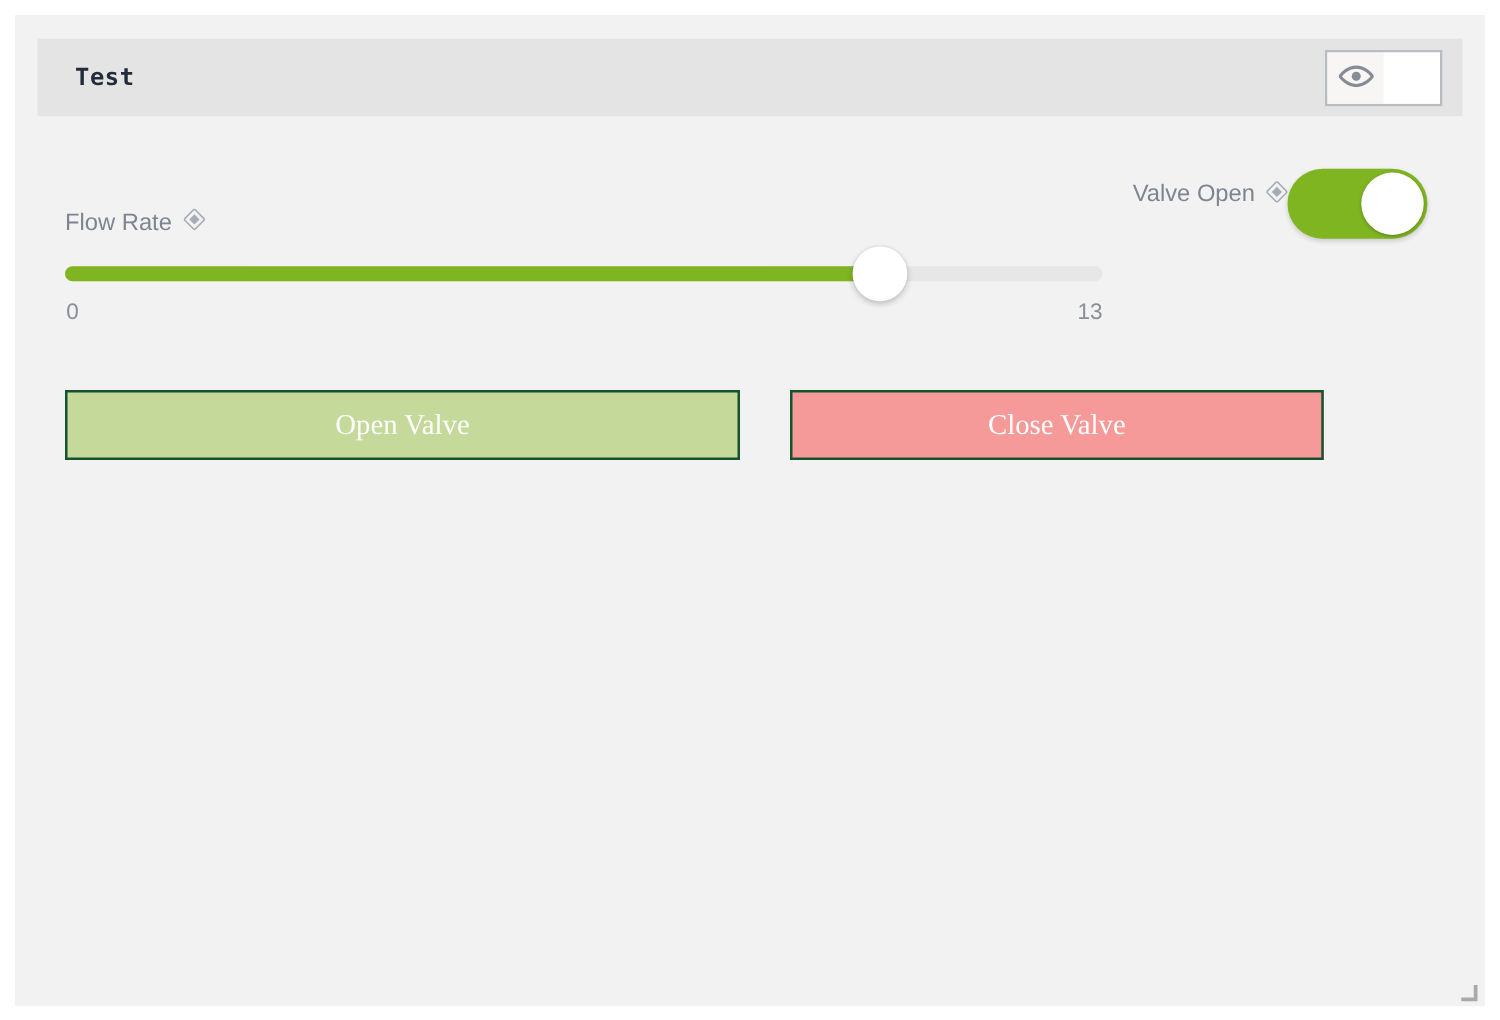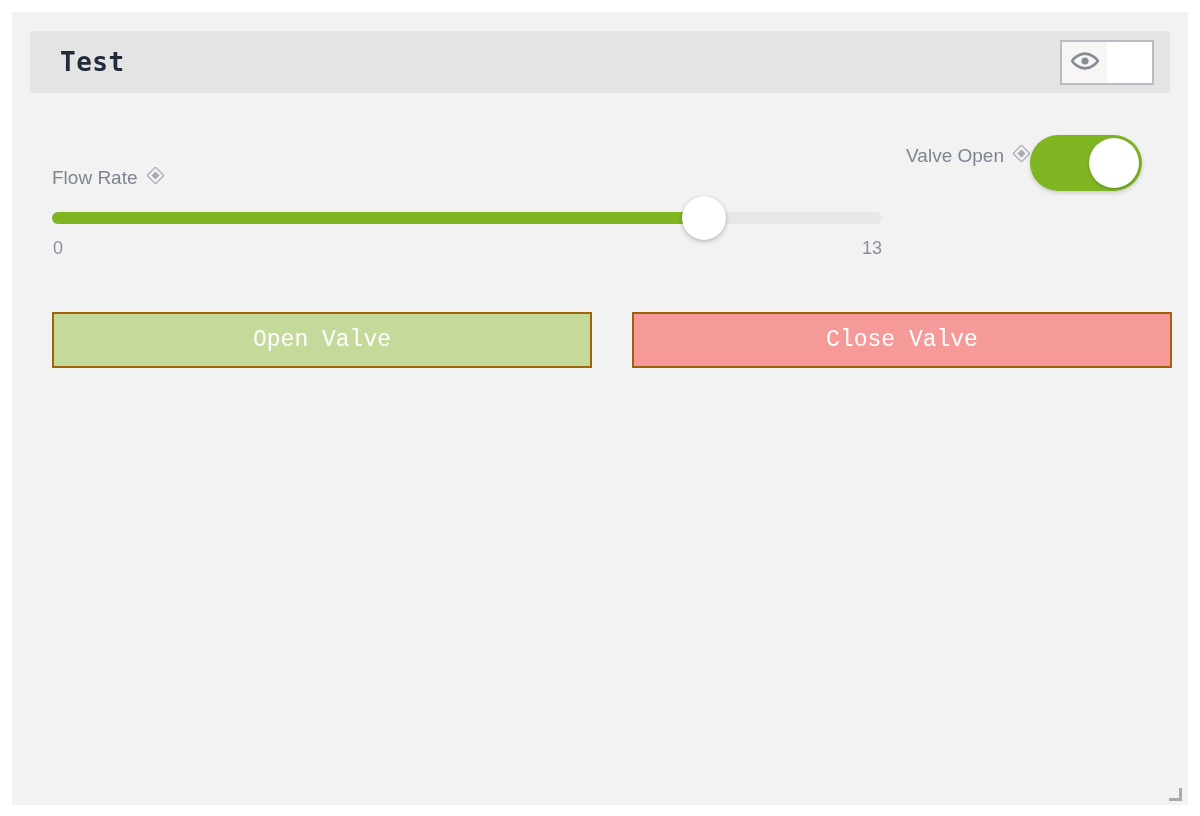--- a/index.html
+++ b/index.html
@@ -34,21 +34,21 @@
     width: 1140px;
     height: 62px;
     background: #e4e4e4;
   }
   .title-text {
     position: absolute;
     left: 30px;
     top: 50%;
     transform: translateY(-50%);
     font-family: "DejaVu Sans Mono", monospace;
-    font-size: 26px;
+    font-size: 19px;
     font-weight: 700;
     letter-spacing: 0.5px;
     color: #222b3a;
     white-space: nowrap;
   }
 
   
   .seg-group {
     position: absolute;
     right: 16px;
@@ -175,33 +175,33 @@
     position: absolute;
     left: 22px;
     right: 0px;
     top: 205px;
     height: 56px;
   }
   .action-btn {
     position: absolute;
     top: 0;
     height: 56px;
-    border: 2px solid #a16207;
+    border: 2px solid #14532d;
     box-sizing: border-box;
     display: flex;
     align-items: center;
     justify-content: center;
-    font-family: Liberation Mono, monospace;
+    font-family: Liberation Serif, serif;
     font-size: 23px;
     color: #ffffff;
     cursor: pointer;
     user-select: none;
   }
   .action-btn.open  { left: 0px;   width: 540px; background: #c5d99b; }
-  .action-btn.close { left: 580px; width: 540px; background: #f59a99; }
+  .action-btn.close { left: 580px; width: 427px; background: #f59a99; }
 
   
   .resize-grip {
     position: absolute;
     right: 6px;
     bottom: 5px;
     width: 14px;
     height: 14px;
   }
 </style>

